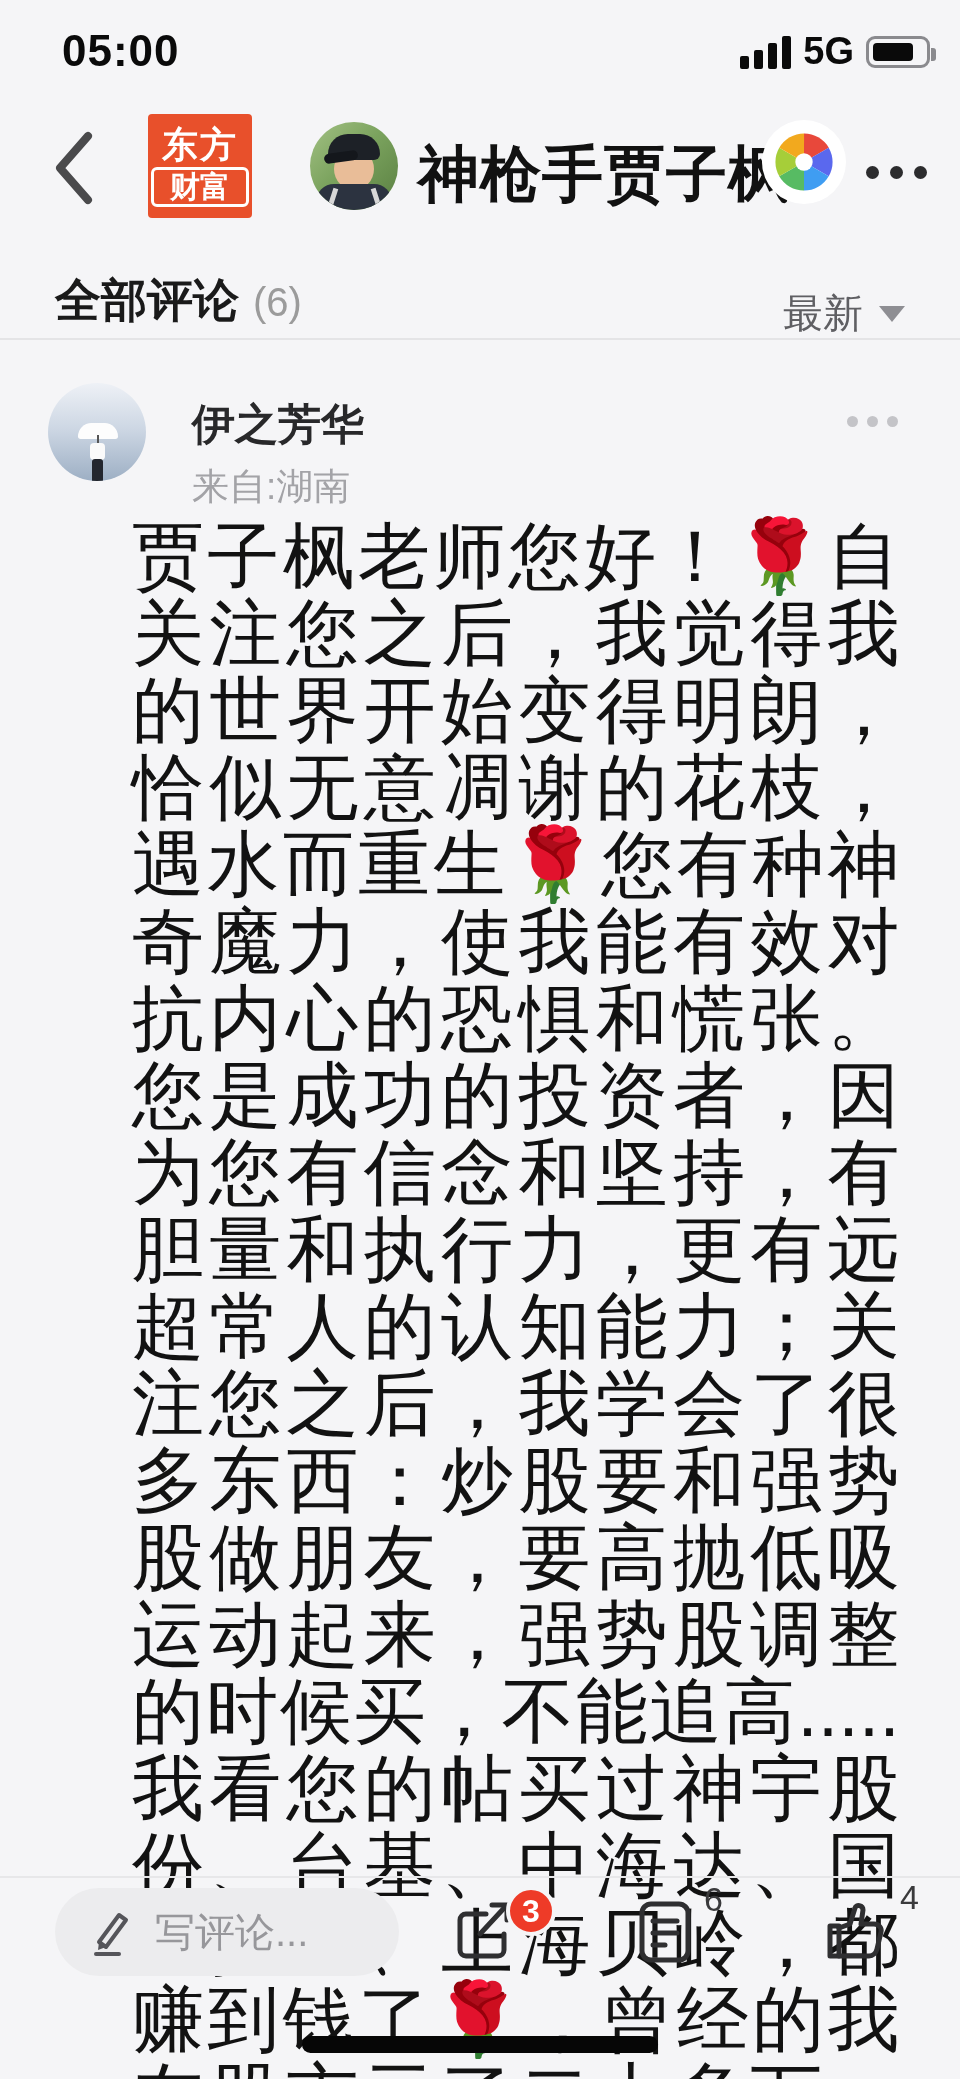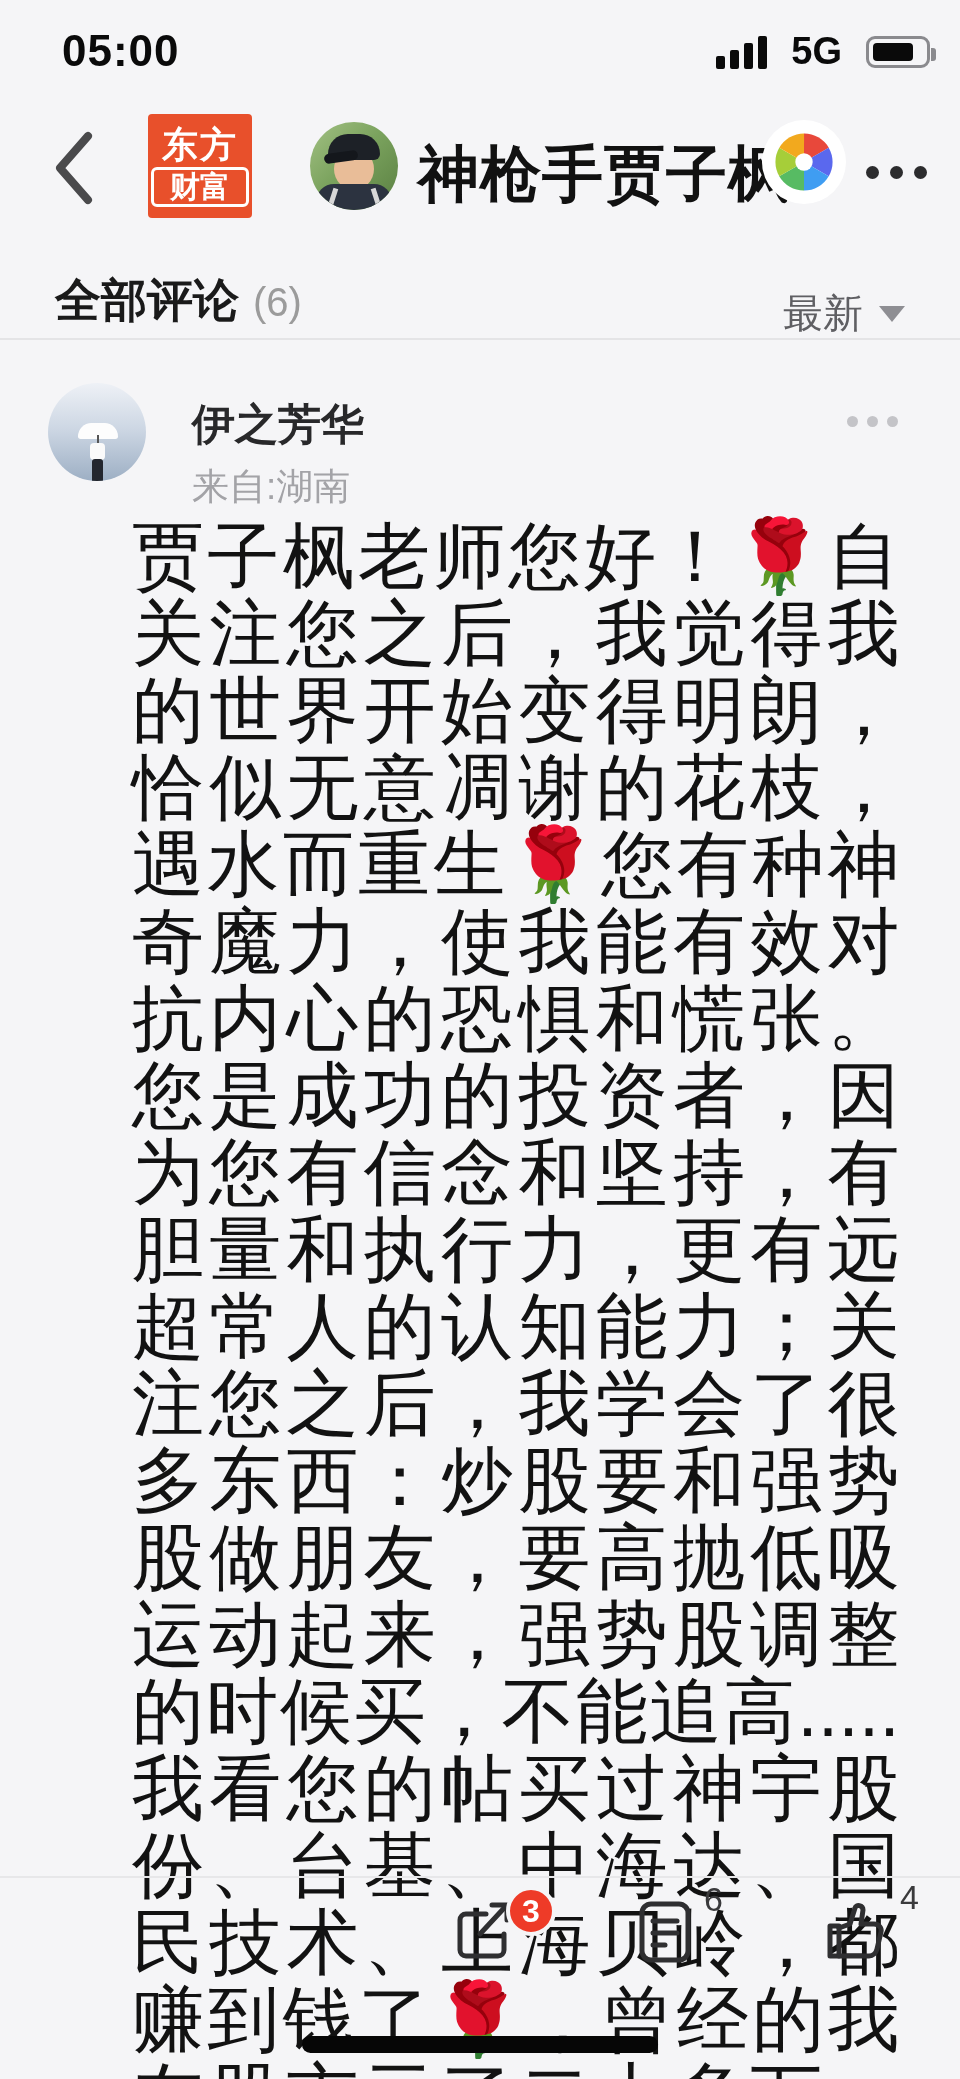--- a/index.html
+++ b/index.html
@@ -2,21 +2,21 @@
 <html><head>
 <meta charset="utf-8">
 <style>
   html,body{margin:0;padding:0;background:#dcdcdc;}
   *{box-sizing:border-box;font-family:"Liberation Sans","DejaVu Sans",sans-serif;}
   .screen{position:relative;width:960px;height:2079px;background:#f5f5f7;overflow:hidden;margin:0 auto;}
 
   
   .statusbar{position:absolute;top:0;left:0;right:0;height:92px;}
   .time{position:absolute;left:62px;top:26px;font-size:44px;font-weight:700;color:#0a0a0a;letter-spacing:1px;}
-  .sb-right{position:absolute;right:30px;top:30px;display:flex;align-items:center;gap:24px;}
+  .sb-right{position:absolute;right:30px;top:30px;display:flex;align-items:center;gap:12px;}
   .signal{display:flex;align-items:flex-end;gap:5px;height:34px;}
   .signal i{display:block;width:9px;background:#0a0a0a;border-radius:2px;}
   .signal i:nth-child(1){height:13px;}
   .signal i:nth-child(2){height:19px;}
   .signal i:nth-child(3){height:26px;}
   .signal i:nth-child(4){height:33px;}
   .net{font-size:38px;font-weight:700;color:#0a0a0a;}
   .battery{position:relative;width:64px;height:32px;border:3px solid #8a8a8e;border-radius:9px;}
   .battery .fill{position:absolute;left:4px;top:4px;width:40px;height:18px;background:#0a0a0a;border-radius:4px;}
   .battery .nub{position:absolute;right:-9px;top:9px;width:5px;height:13px;background:#8a8a8e;border-radius:0 3px 3px 0;}
@@ -163,20 +163,28 @@
     <div class="cm-loc">来自:湖南</div>
     <div class="cm-more">
         <i></i>
         <i></i>
         <i></i>
       </div>
     <div class="cm-body">贾子枫老师您好！🌹自关注您之后，我觉得我的世界开始变得明朗，恰似无意凋谢的花枝，遇水而重生🌹您有种神奇魔力，使我能有效对抗内心的恐惧和慌张。您是成功的投资者，因为您有信念和坚持，有胆量和执行力，更有远超常人的认知能力；关注您之后，我学会了很多东西：炒股要和强势股做朋友，要高抛低吸运动起来，强势股调整的时候买，不能追高.....我看您的帖买过神宇股份、台基、中海达、国民技术、上海贝岭，都赚到钱了🌹，曾经的我在股市亏了二十多万，关注您之后正在慢慢回来，真的太感谢您啦🌹🌹🌹🌹🌹🌹</div>
   </div>
 
   <div class="toolbar">
+    <div class="pill">
+      <svg class="pencil" width="44" height="48" viewBox="0 0 44 48">
+        <path d="M10,34 L30,7 L37,12 L17,39 Z" fill="none" stroke="#55555a" stroke-width="4" stroke-linejoin="round"></path>
+        <path d="M10,34 L9,42 L17,39 Z" fill="#55555a"></path>
+        <line x1="7" y1="46" x2="30" y2="46" stroke="#55555a" stroke-width="4" stroke-linecap="round"></line>
+      </svg>
+      <span class="pill-text">写评论...</span>
+    </div>
 
     <div class="tb-share">
       <svg width="62" height="64" viewBox="0 0 62 64">
         <path d="M34,14 H14 a6,6 0 0 0 -6,6 v30 a6,6 0 0 0 6,6 h32 a6,6 0 0 0 6,-6 V34" fill="none" stroke="#2f2f31" stroke-width="5" stroke-linecap="round"></path>
         <line x1="28" y1="34" x2="54" y2="6" stroke="#2f2f31" stroke-width="5" stroke-linecap="round"></line>
         <polyline points="40,5 55,5 55,20" fill="none" stroke="#2f2f31" stroke-width="5" stroke-linecap="round" stroke-linejoin="round"></polyline>
       </svg>
       <span class="badge">3</span>
     </div>
 

